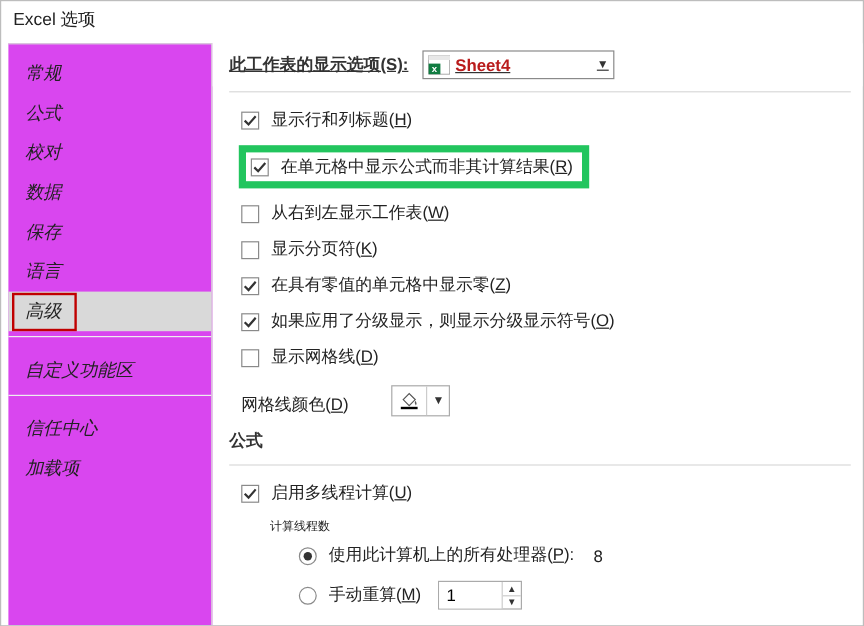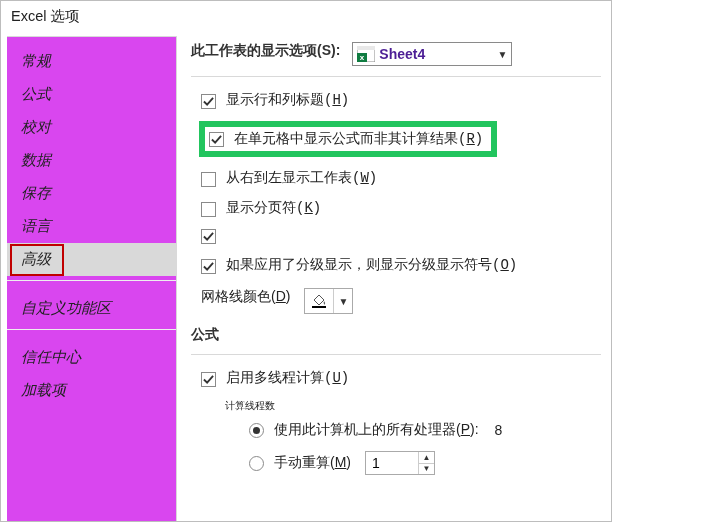--- a/index.html
+++ b/index.html
@@ -6,21 +6,21 @@
   html, body {
     margin: 0; padding: 0;
     width: 720px; height: 522px;
     font-family: "Microsoft YaHei", "Segoe UI", Arial, sans-serif;
     font-size: 14px;
     color: #222;
     background: #fff;
     overflow: hidden;
   }
   .window {
-    width: 612px; height: 522px;
+    width: 720px; height: 522px;
     border: 1px solid #bdbdbd;
     display: flex;
     flex-direction: column;
   }
   .titlebar {
     padding: 6px 10px 4px 10px;
     font-size: 14.5px;
     color: #222;
   }
   .body {
@@ -60,26 +60,27 @@
     border-top: 1px solid #eee;
     margin: 4px 0;
   }
   .main {
     flex: 1;
     overflow: auto;
     padding: 6px 0 0 0;
   }
   .section-header {
     display: flex;
-    align-items: flex-start;
+    align-items: center;
     padding: 6px 10px 6px 14px;
     background: #fff;
     font-weight: bold;
     white-space: nowrap;
     color: #333;
+    text-decoration: underline;
   }
   .section-header .label {
     margin-right: 12px;
   }
   .section-title {
     font-weight: bold;
     padding: 6px 14px;
     color: #333;
   }
   .section-rule {
@@ -97,34 +98,33 @@
     position: relative;
   }
   .sheet-select .icon {
     width: 18px; height: 16px;
     margin: 0 4px 0 4px;
     display: inline-block;
   }
   .sheet-select .name {
     flex: 1;
     font-size: 14px;
-    color: #4c1d95;
+    color: #b91c1c;
   }
   .sheet-select .arrow {
     width: 18px; text-align: center;
     font-size: 10px; color: #333;
   }
   .opts {
     padding: 4px 0 0 24px;
   }
   .opt-row {
     display: flex;
-    align-items: flex-end;
+    align-items: center;
     padding: 6px 0;
-    font-family: Liberation Mono, monospace;
   }
   .chk {
     width: 15px; height: 15px;
     border: 1px solid #8a8a8a;
     margin-right: 10px;
     display: inline-flex;
     align-items: center;
     justify-content: center;
     background: #fff;
     flex-shrink: 0;
@@ -136,22 +136,23 @@
   .highlight-box {
     position: relative;
     display: inline-flex;
     align-items: center;
     border: 6px solid #22c55e;
     padding: 3px 8px 3px 4px;
     margin-left: -2px;
   }
   .gridcolor-row {
     display: flex;
-    align-items: flex-start;
+    align-items: flex-end;
     padding: 8px 0 6px 24px;
+    gap: 22px;
   }
   .gridcolor-label { margin-right: 14px; font-size:14px; }
   .color-btn {
     display: inline-flex;
     align-items: center;
     border: 1px solid #aaa;
     height: 26px;
     background: #fff;
   }
   .color-btn .bucket {
@@ -270,31 +271,36 @@
           <span class="chk"></span>
           <span class="opt-label">显示分页符(<u>K</u>)</span>
         </div>
 
         <div class="opt-row">
           <span class="chk checked">
               <svg viewBox="0 0 12 12">
                 <polyline points="1,6 4.5,9.5 11,2" stroke="#333" stroke-width="2" fill="none"></polyline>
               </svg>
             </span>
+          <span class="opt-label">在具有零值的单元格中显示零(<u>Z</u>)</span>
         </div>
 
         <div class="opt-row">
           <span class="chk checked">
               <svg viewBox="0 0 12 12">
                 <polyline points="1,6 4.5,9.5 11,2" stroke="#333" stroke-width="2" fill="none"></polyline>
               </svg>
             </span>
           <span class="opt-label">如果应用了分级显示，则显示分级显示符号(<u>O</u>)</span>
         </div>
 
+        <div class="opt-row">
+          <span class="chk"></span>
+          <span class="opt-label">显示网格线(<u>D</u>)</span>
+        </div>
 
       </div>
 
       <div class="gridcolor-row">
         <span class="gridcolor-label">网格线颜色(<u>D</u>)</span>
         <span class="color-btn">
           <span class="bucket">
             <svg width="18" height="16" viewBox="0 0 18 16">
               <path d="M4 7 L9 2 L14 7 L9 12 Z" fill="#fff" stroke="#555" stroke-width="1"></path>
               <path d="M14 8 Q16 10 14.5 12 Q13 10 14 8 Z" fill="#555"></path>

